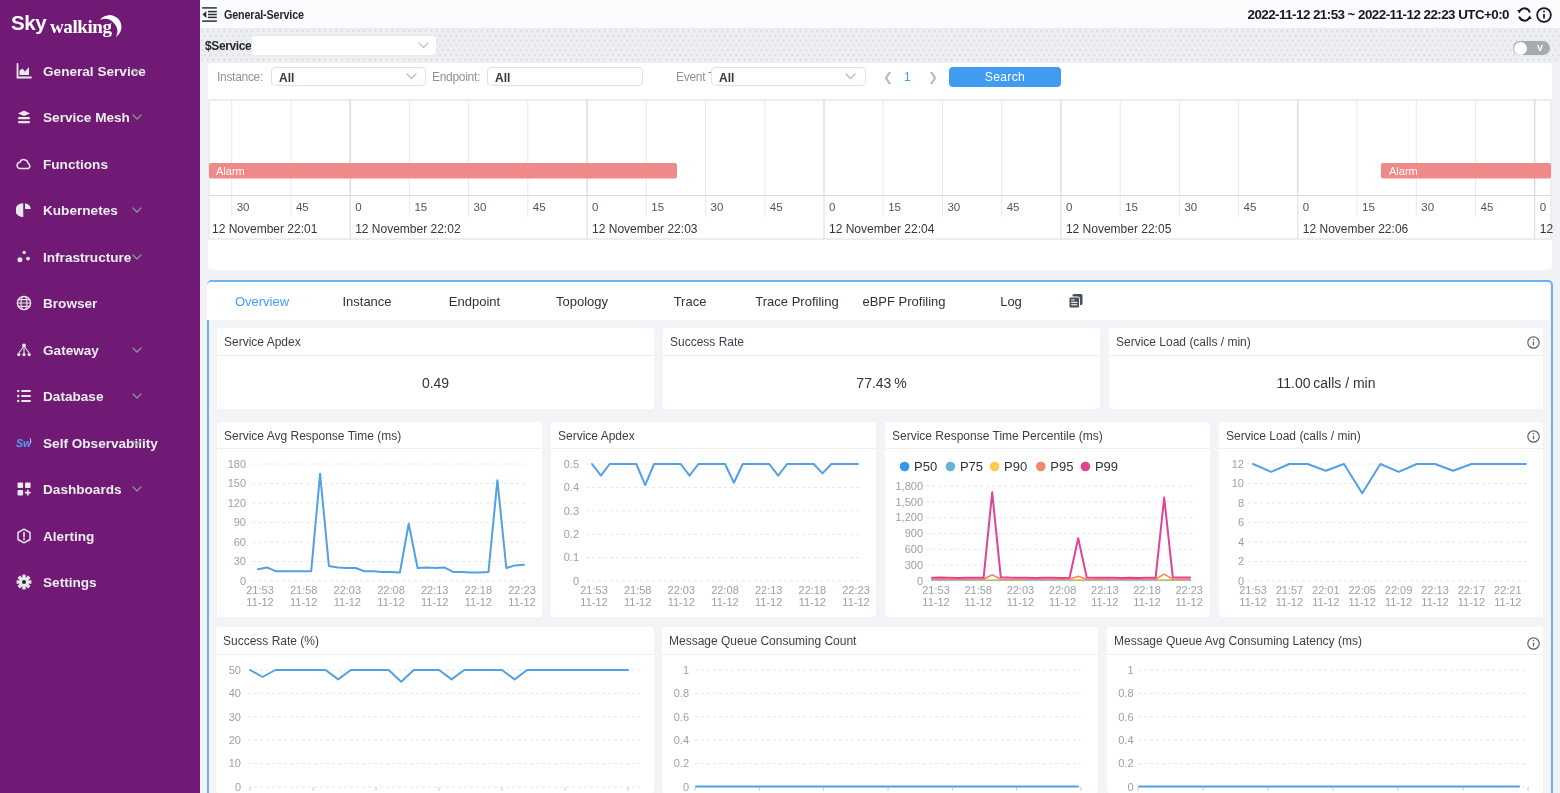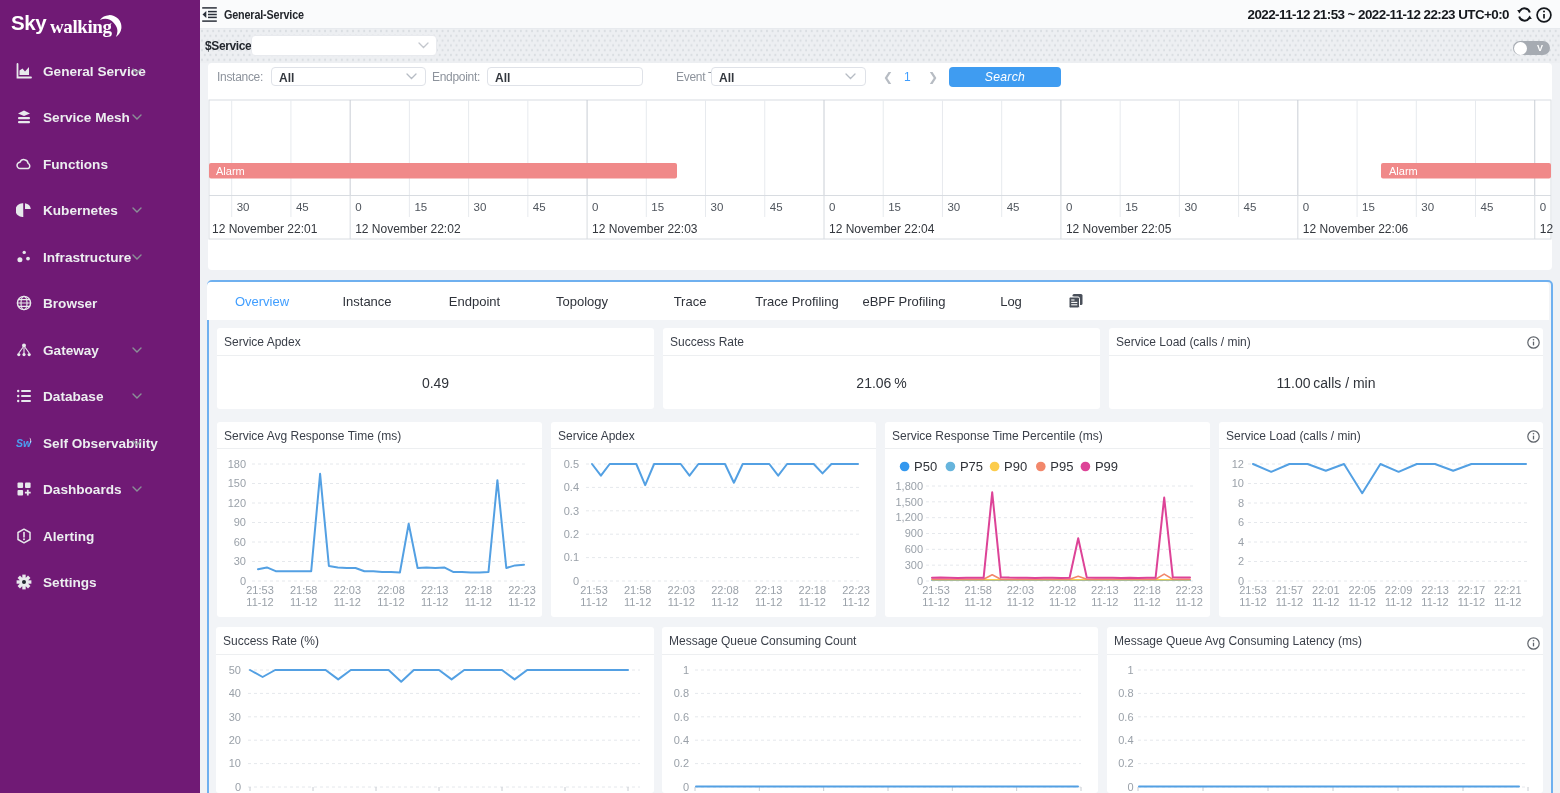--- a/index.html
+++ b/index.html
@@ -25,21 +25,21 @@
 #toggle { position:absolute; left:1513px; top:41px; width:37px; height:14px; background:#a6abb2; border-radius:7px; }
 #toggle .knob { position:absolute; left:1px; top:0.5px; width:13px; height:13px; background:#fff; border-radius:50%; }
 #toggle .tv { position:absolute; right:7px; top:2px; font-size:9px; color:#fff; font-weight:700; }
 
 #panel1 { position:absolute; left:208px; top:63px; width:1344px; height:207px; background:#fff; border-radius:4px; }
 .flab { position:absolute; top:70px; font-size:12px; color:#8d939c; letter-spacing:-0.3px; }
 .fbox { position:absolute; top:67px; height:19px; background:#fff; border:1px solid #dfe2e8; border-radius:4px; }
 .fbox span { position:absolute; left:7px; top:2.5px; font-size:12px; font-weight:700; color:#33373e; }
 .pgn { position:absolute; top:70px; font-size:12px; color:#b7bcc3; }
 #searchbtn { position:absolute; left:949px; top:66.5px; width:112px; height:20px; background:#3f9cf1; border-radius:4px;
-  color:#fff; font-size:12.2px; text-align:center; line-height:20px; letter-spacing:0.3px;font-style:italic; }
+  color:#fff; font-size:12.2px; text-align:center; line-height:20px; letter-spacing:0.3px; }
 
 #panel2 { position:absolute; left:207px; top:280px; width:1346px; height:553px;
   border:2px solid #6fb0ef; border-radius:5px; background:#f2f4f7; overflow:hidden; }
 #tabbar { position:absolute; left:207px; top:282px; width:1342px; height:38px; background:#fff; border-radius:4px 4px 0 0; }
 .tab { position:absolute; top:294px; transform:translateX(-50%); font-size:13px; color:#2f333b; }
 .tab.on { color:#409eff; }
 .card { position:absolute; background:#fff; border-radius:3px; }
 .card .ct { position:absolute; left:7px; top:7px; font-size:12px; color:#3a3f49; }
 .card .cv { position:absolute; left:0; right:0; top:47px; text-align:center; font-size:14px; color:#30343b; }
 .cdiv { position:absolute; background:#edeff1; height:1px; }
@@ -115,21 +115,21 @@
       <line x1="3.2" y1="9.4" x2="9.3" y2="9.4" stroke="#fff" stroke-width="1.1"></line>
       <line x1="3.2" y1="11.8" x2="9.3" y2="11.8" stroke="#fff" stroke-width="1.1"></line>
     </svg>
 
 <div class="card" style="left:217px;top:328px;width:437px;height:81px">
       <div class="ct">Service Apdex</div>
       <div class="cv">0.49</div>
     </div>
     <div class="card" style="left:663px;top:328px;width:437px;height:81px">
       <div class="ct">Success Rate</div>
-      <div class="cv">21.06 %</div>
+      <div class="cv">77.43 %</div>
     </div>
     <div class="card" style="left:1109px;top:328px;width:434px;height:81px">
       <div class="ct">Service Load (calls / min)</div>
       <div class="cv">11.00 calls / min</div>
     </div>
     <svg width="13" height="13" viewBox="0 0 13 13" style="position:absolute;left:1527px;top:336px">
       <circle cx="6.5" cy="6.5" r="5.7" fill="none" stroke="#5f646b" stroke-width="1.2"></circle>
       <line x1="6.5" y1="5.7" x2="6.5" y2="9.4" stroke="#5f646b" stroke-width="1.3"></line>
       <circle cx="6.5" cy="3.8" r="0.8" fill="#5f646b"></circle>
     </svg>

